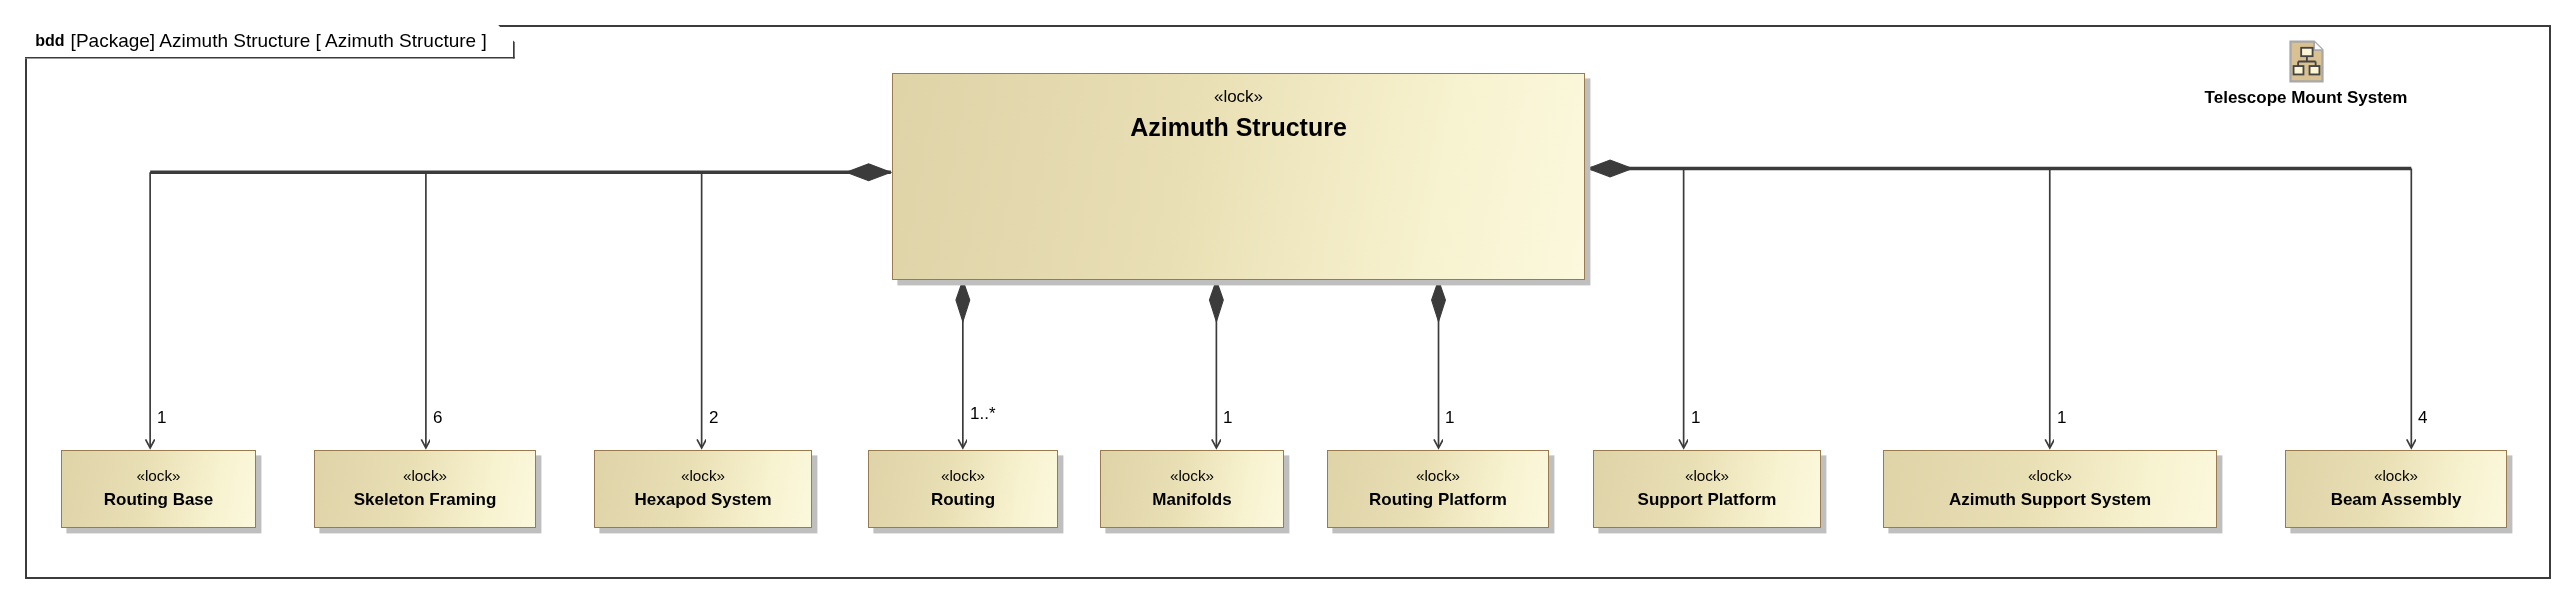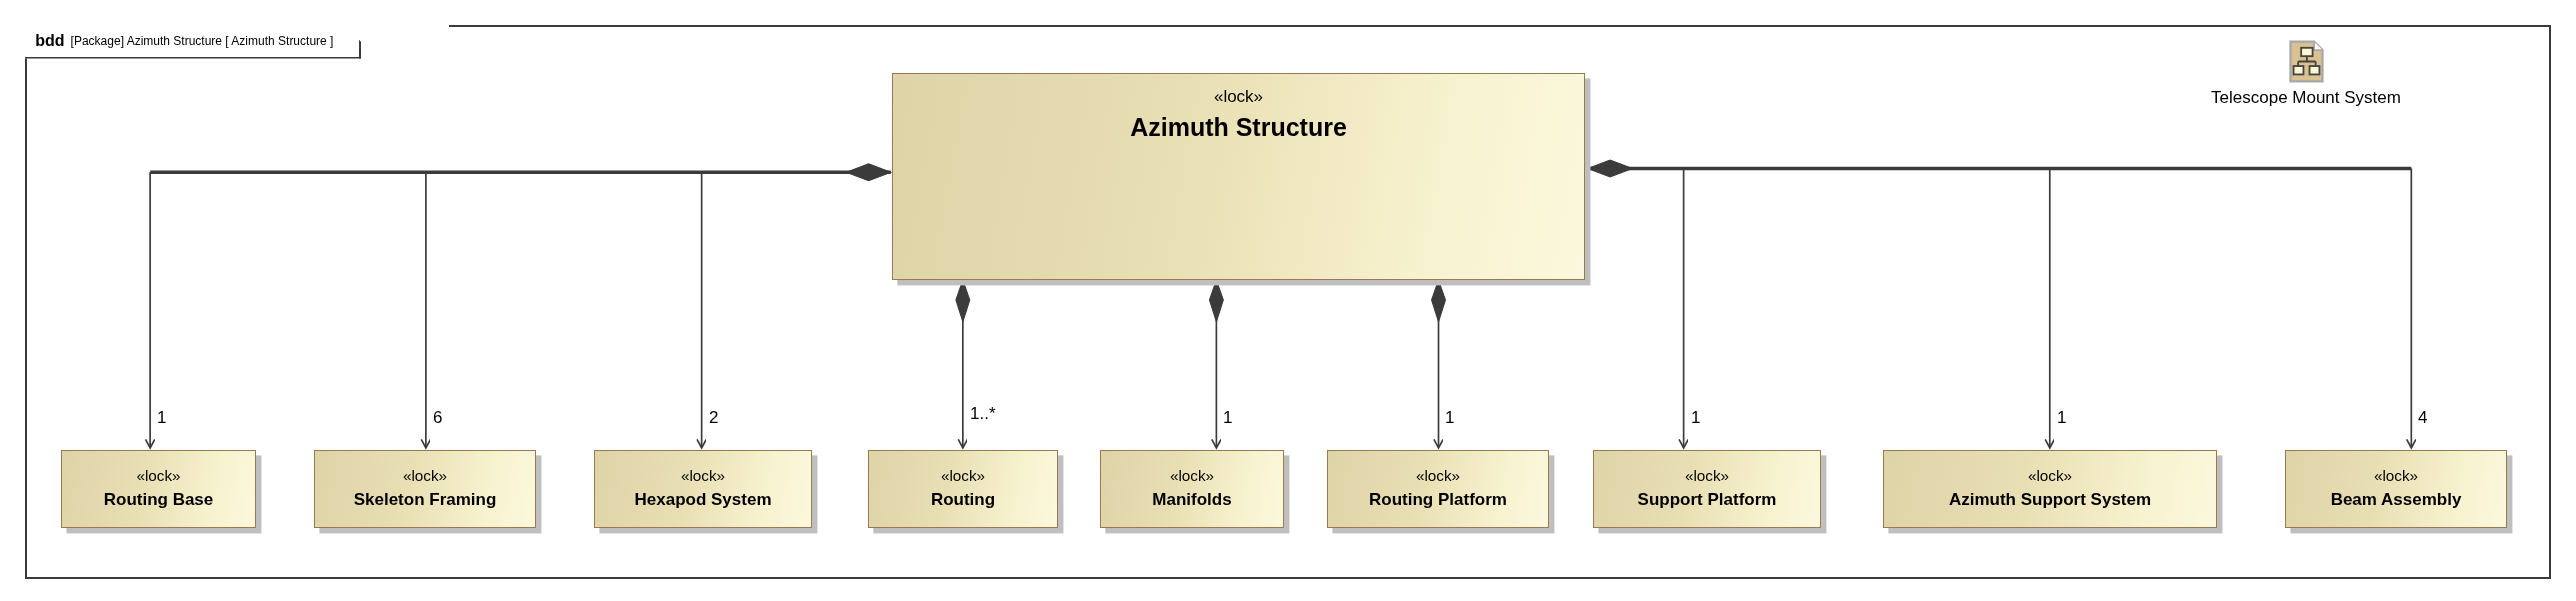--- a/index.html
+++ b/index.html
@@ -46,21 +46,21 @@
     padding-right: 26px;
     white-space: nowrap;
   }
   .frame-tab .kind {
     font-size: 16px;
     font-weight: bold;
     color: #000000;
     margin-right: 6.1px;
   }
   .frame-tab .title {
-    font-size: 12px;
+    font-size: 19px;
     color: #000000;
   }
   
   .tab-mask {
     position: absolute;
     left: 27px;
     top: 23px;
     height: 3.8px;
     background: #ffffff;
   }
@@ -145,21 +145,21 @@
     z-index: 3;
   }
   .pkg-icon {
     width: 35px;
     height: 43px;
     position: relative;
   }
   .pkg-label {
     margin-top: 4.6px;
     font-size: 17px;
-    font-weight: normal;
+    font-weight: bold;
     color: #000000;
     white-space: nowrap;
   }
 </style>
 </head>
 <body>
 
 <div id="canvas">
 
   <div class="frame"></div>

